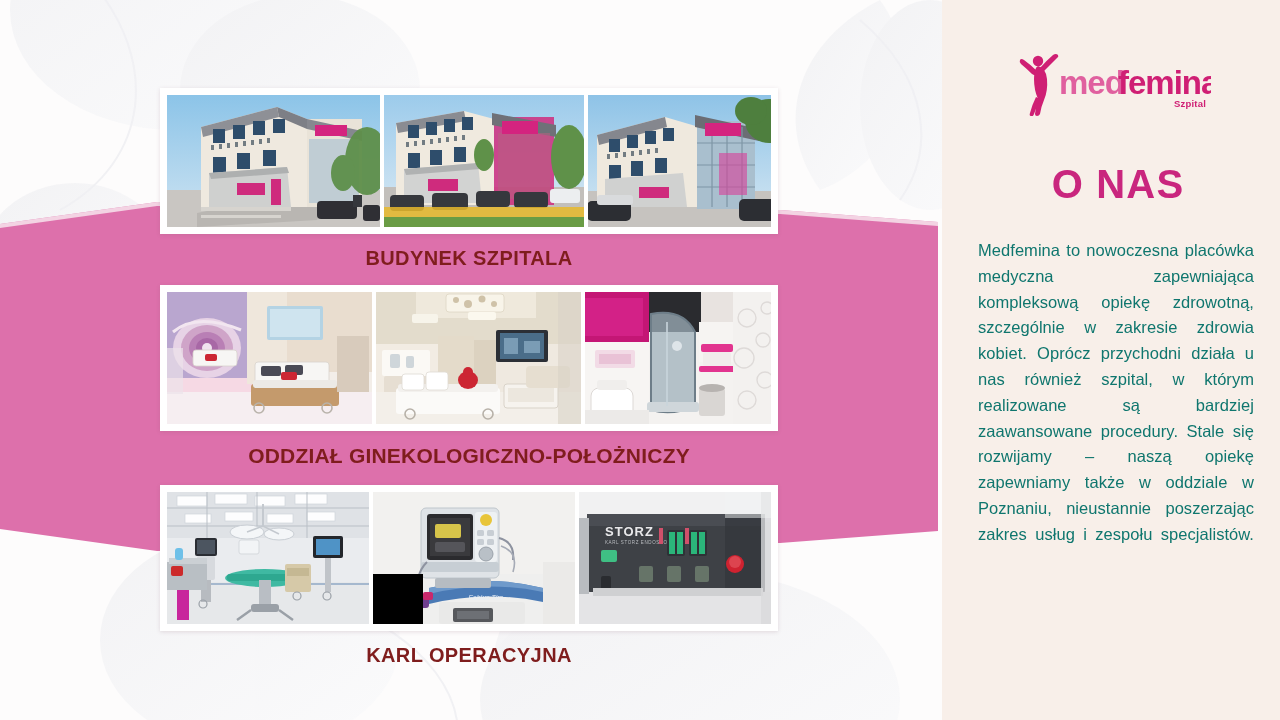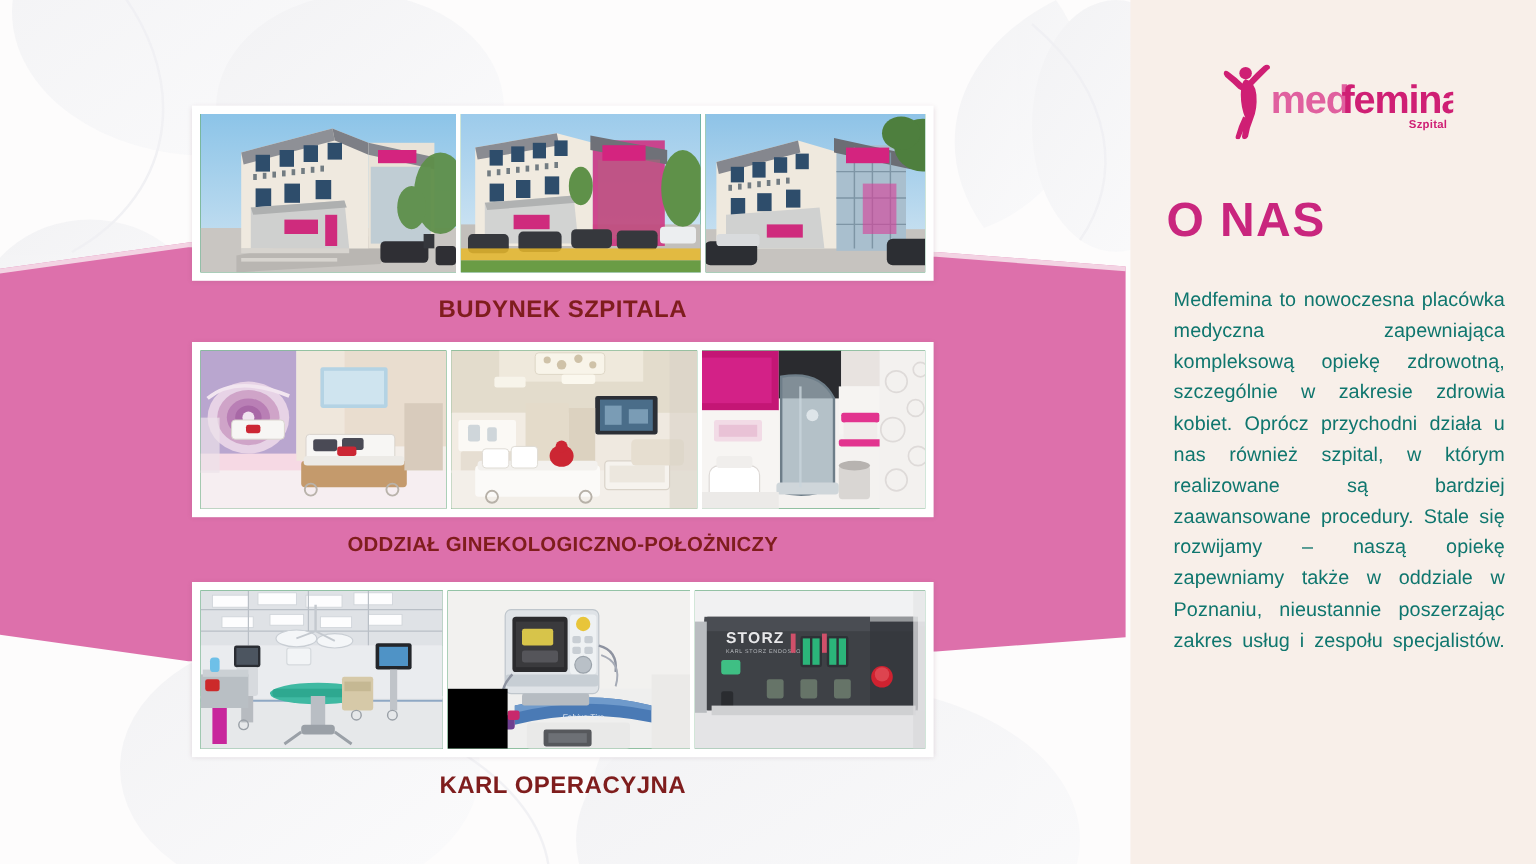--- a/index.html
+++ b/index.html
@@ -26,52 +26,53 @@
   
   .content { position:absolute; left:0; top:0; width:942px; height:720px; }
 
   .strip-block { position:absolute; left:160px; width:618px; }
   .strip-frame {
     background:#ffffff;
     padding:7px;
     box-shadow:0 1px 4px rgba(120,80,100,.18);
   }
   .strip { display:flex; width:100%; height:132px; gap:4px; background:#ffffff; }
-  .cell { position:relative; overflow:hidden; background:#15803d; }
+  .cell { position:relative; overflow:hidden; background:#f9a8d4; }
   .cell > svg { position:absolute; inset:0; width:100%; height:100%; display:block; }
 
   .caption {
     text-align:center;
     font-weight:bold;
     font-size:20px;
     letter-spacing:.4px;
     color:#7f1d1d;
     margin-top:13px;
     white-space:nowrap;
   }
-  .caption.wide { font-size:17px; letter-spacing:.2px; }
+  .caption.wide { font-size:21px; letter-spacing:.2px; }
 
   
   #block-1 { top:88px; }
   #block-2 { top:285px; }
   #block-3 { top:485px; }
 
   
   .sidebar {
     position:absolute; left:942px; top:0; width:338px; height:720px;
     background:#f8efe9;
   }
   .logo-wrap {
     position:absolute; left:0; right:0; top:50px;
     display:flex; justify-content:center; align-items:center;
   }
   .logo { width:200px; height:66px; display:block; }
 
   .sidebar-title {
     position:absolute; left:0; right:16px; top:162px;
+    text-align:center;
     font-size:40px;
     font-weight:bold;
     letter-spacing:1.2px;
     color:#c9267e;
     padding-left:30px;
   }
 
   .sidebar-body {
     position:absolute; left:978px; top:238px; width:276px;
     text-align:justify;

